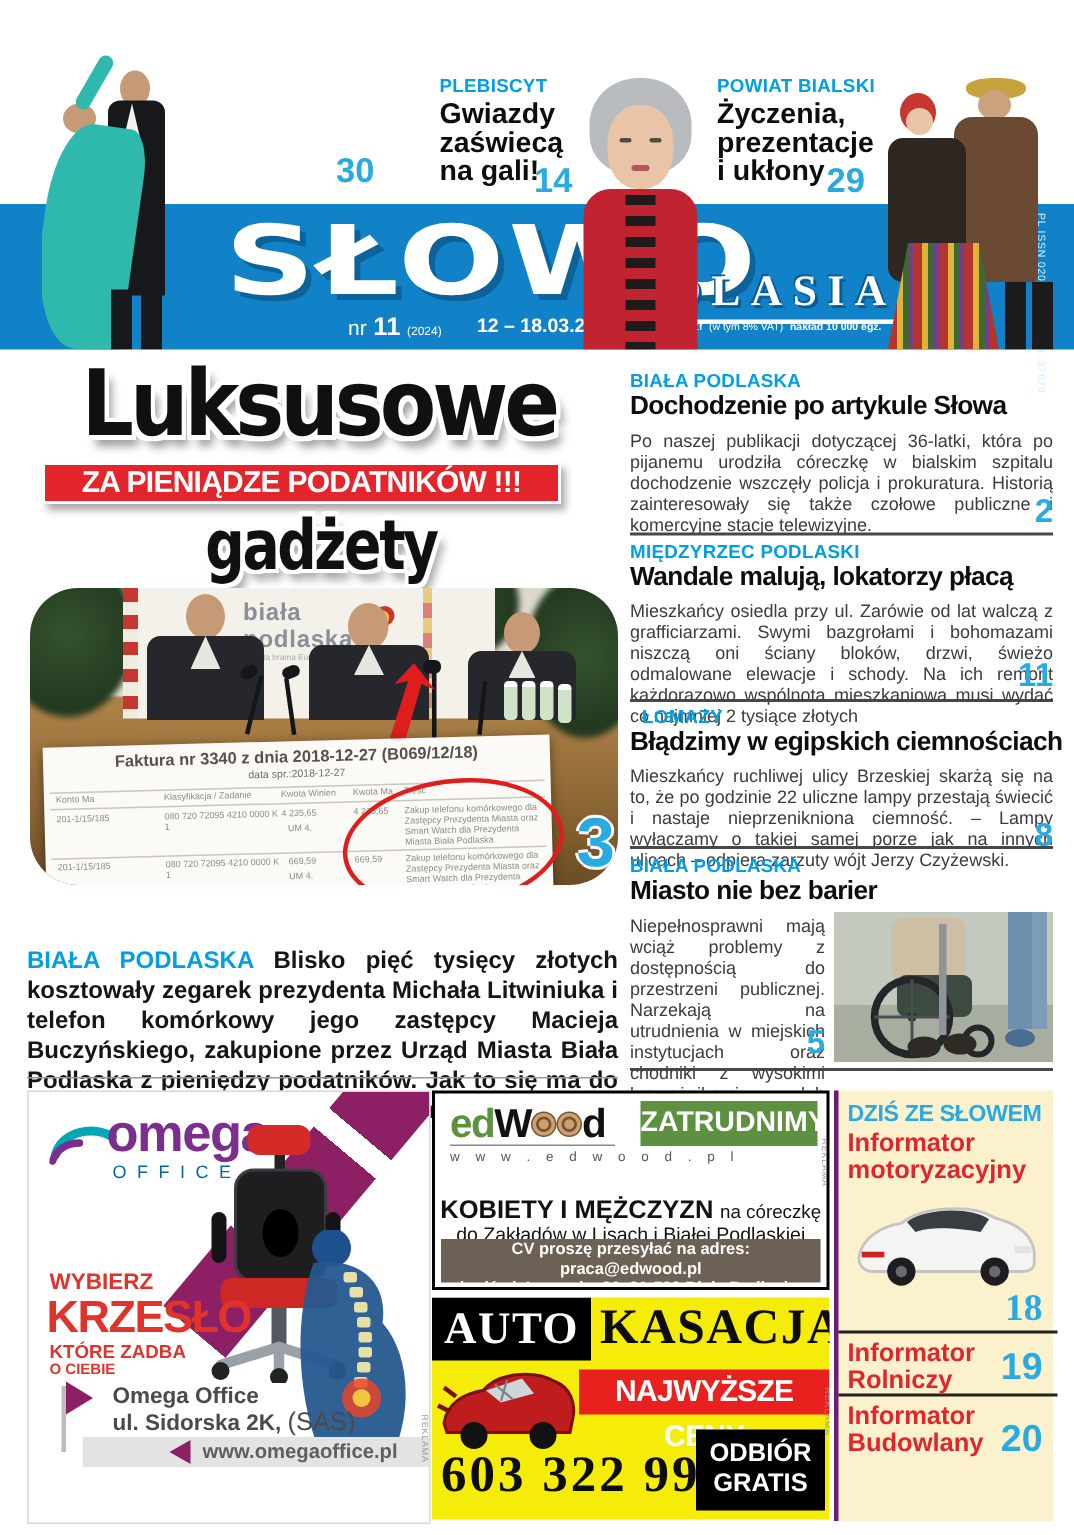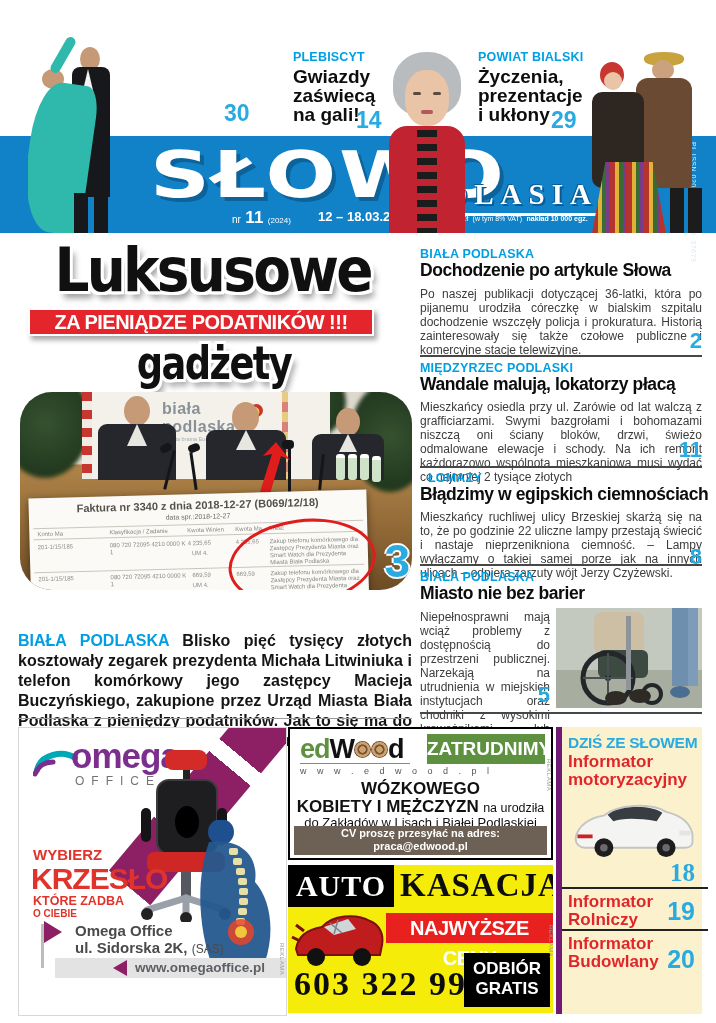--- a/index.html
+++ b/index.html
@@ -65,40 +65,40 @@
   .brief-head{font-weight:bold;font-size:17.5px;letter-spacing:-.4px;color:#0d0d0d;white-space:nowrap;}
   .brief-body{font-size:12px;line-height:14px;color:#3c3c3c;text-align:justify;}
   .brief-page{font-size:22px;font-weight:bold;color:#29abe2;text-align:right;}
   .divider{height:2px;background:#474747;}
   
   .ad-credit{font-size:6px;color:#9a9a9a;writing-mode:vertical-rl;letter-spacing:.5px;}
   .omega{left:18px;top:727px;width:267px;height:287px;background:#fff;border:1px solid #d8d8d8;overflow:hidden;}
   .omega-ribbon{right:-90px;top:18px;width:300px;height:54px;transform:rotate(-50deg);
     background:repeating-linear-gradient(90deg,#8d2064 0 70px,#fff 70px 86px);}
   .omega-brand{color:#7b2e8e;font-weight:bold;font-size:35px;letter-spacing:-1px;}
-  .omega-sub{color:#737373;font-size:12px;letter-spacing:7px;}
+  .omega-sub{color:#0369a1;font-size:12px;letter-spacing:7px;}
   .omega-red{color:#e0332b;font-weight:bold;}
   .omega-addr{color:#4a4a4a;font-weight:bold;font-size:15px;line-height:17px;}
   .omega-bar{background:#e3e3e3;}
   .flag{width:0;height:0;border-top:11px solid transparent;border-bottom:11px solid transparent;border-left:18px solid #8d2064;}
   .arrow-l{width:0;height:0;border-top:8px solid transparent;border-bottom:8px solid transparent;border-right:14px solid #8d2064;}
   .edwood{left:288px;top:727px;width:265px;height:133px;background:#fff;border:2px solid #000;box-sizing:border-box;overflow:hidden;}
   .ed-green{color:#5d9140;}
   .ed-logo{font-weight:bold;font-size:27px;letter-spacing:-1px;}
   .wood-o{display:inline-block;width:17px;height:17px;border-radius:50%;vertical-align:baseline;
     background:radial-gradient(circle,#caa271 0 25%,#7a5230 30% 40%,#caa271 45% 60%,#7a5230 65% 75%,#caa271 80% 100%);}
   .ed-url{font-size:9px;letter-spacing:4px;color:#555;}
   .ed-hire{background:#5d9140;color:#fff;font-weight:bold;font-size:19px;text-align:center;}
   .ed-cv{background:#6d6054;color:#fff;font-weight:bold;font-size:11px;line-height:13px;text-align:center;}
   .kasacja{left:288px;top:865px;width:265px;height:148px;background:#f6ec0a;overflow:hidden;}
   .stencil{font-family:"Liberation Serif",serif;font-weight:bold;letter-spacing:1px;}
   .kas-red{background:#e8201e;color:#fff;font-weight:bold;font-size:20px;text-align:center;letter-spacing:-.5px;}
   .kas-black{background:#000;color:#fff;font-weight:bold;font-size:17px;line-height:20px;text-align:center;}
   
-  .today{left:556px;top:727px;width:146px;height:287px;background:#fbf2cd;border-left:6px solid #701a75;box-sizing:border-box;}
+  .today{left:556px;top:727px;width:146px;height:287px;background:#fbf2cd;border-left:3px solid #701a75;box-sizing:border-box;}
   .today-title{color:#29abe2;font-weight:bold;font-size:15.5px;letter-spacing:-.3px;}
   .today-label{color:#e0262b;font-weight:bold;font-size:17px;line-height:18px;white-space:pre-line;}
   .today-page{color:#29abe2;font-weight:bold;font-size:25px;}
   .today-rule{height:2px;background:#222;}
 </style>
 </head>
 <body>
 
 <div class="page">
 
@@ -147,21 +147,21 @@
     <div class="abs" style="left:0px;top:40px;width:52px;height:96px;background:#2e2620;border-radius:10px;"></div>
     <div class="abs" style="left:0px;top:110px;width:74px;height:71px;background:repeating-linear-gradient(90deg,#b5342c 0 6px,#e0b23a 6px 10px,#3a6b35 10px 14px,#7a3b8a 14px 17px);clip-path:polygon(18% 0,82% 0,100% 100%,0 100%);"></div>
     <div class="abs" style="left:78px;top:136px;width:14px;height:45px;background:#1c1c1c;"></div>
     <div class="abs" style="left:96px;top:136px;width:14px;height:45px;background:#1c1c1c;"></div>
   </div>
 
   <div class="abs band"></div>
   <div class="abs logo-main">SŁOWO</div>
   <div class="abs logo-sub">PODLASIA</div>
   <div class="abs mh-small" style="left:232px;top:208px;">
-    <span style="font-size:10px;">nr</span>
+    <span style="font-size:14px;">nr</span>
     <span style="font-size:17px;font-weight:bold;">11</span>
     <span style="font-size:8px;">(2024)</span>
   </div>
   <div class="abs mh-small" style="left:318px;top:209px;font-weight:bold;font-size:13px;">12 – 18.03.2019 r.</div>
   <div class="abs mh-small" style="left:428px;top:207px;">
     <span style="font-size:15px;font-weight:bold;">2,90</span>
     <span style="font-size:9px;">zł</span>
     <span style="font-size:7px;">(w tym 8% VAT)</span>
     <span style="font-size:7px;font-weight:bold;">nakład 10 000 egz.</span>
   </div>
@@ -343,40 +343,39 @@
     </svg>
     <div class="abs omega-red" style="left:14px;top:118px;font-size:15px;">WYBIERZ</div>
     <div class="abs omega-red" style="left:12px;top:134px;font-size:30px;letter-spacing:-1px;">KRZESŁO</div>
     <div class="abs omega-red" style="left:14px;top:166px;font-size:12.5px;">KTÓRE ZADBA</div>
     <div class="abs omega-red" style="left:14px;top:180px;font-size:10px;">O CIEBIE</div>
     <div class="abs" style="left:22px;top:196px;width:3px;height:44px;background:#bdbdbd;"></div>
     <div class="abs flag" style="left:25px;top:193px;"></div>
     <div class="abs omega-addr" style="left:56px;top:194px;">
       <span>Omega Office</span><br>
       <span>ul. Sidorska 2K,</span>
-      <span style="font-weight:normal;font-size:12px;margin-top:36px;">(SAS)</span>
+      <span style="font-weight:normal;font-size:17px;margin-top:36px;">(SAS)</span>
     </div>
     <div class="abs omega-bar" style="left:36px;top:230px;width:231px;height:20px;">
       <div class="arrow-l" style="position:absolute;left:58px;top:2px;"></div>
       <div style="position:absolute;left:80px;top:2px;font-weight:bold;font-size:13.5px;color:#5c5f63;">www.omegaoffice.pl</div>
     </div>
     <div class="abs ad-credit" style="right:1px;bottom:40px;">REKLAMA</div>
   </div>
 
   <div class="abs edwood">
     <div class="abs ed-logo" style="left:10px;top:5px;">
       <span class="ed-green">ed</span><span>W</span><span class="wood-o"></span><span class="wood-o"></span><span>d</span>
     </div>
     <div class="abs" style="left:10px;top:34px;width:110px;height:1px;background:#888;"></div>
     <div class="abs ed-url" style="left:10px;top:37px;">w w w . e d w o o d . p l</div>
     <div class="abs ed-hire" style="right:6px;top:5px;width:118px;height:30px;line-height:30px;">ZATRUDNIMY</div>
-    <div class="abs" style="left:0;top:50px;width:261px;text-align:center;font-weight:bold;font-size:17px;">WÓZKOWEGO</div>
     <div class="abs" style="left:0;top:68px;width:261px;text-align:center;">
       <span style="font-weight:bold;font-size:17px;">KOBIETY I MĘŻCZYZN</span>
-      <span style="font-size:12.5px;">na urodziła</span>
+      <span style="font-size:12.5px;">na córeczkę</span>
     </div>
     <div class="abs" style="left:0;top:86px;width:261px;text-align:center;font-size:13px;">do Zakładów w Lisach i Białej Podlaskiej</div>
     <div class="abs ed-cv" style="left:4px;right:4px;bottom:3px;height:28px;padding-top:1px;">
       <span>CV proszę przesyłać na adres: praca@edwood.pl</span><br>
       <span>bądź ul. Łomaska 86, 21-500 Biała Podlaska</span>
     </div>
     <div class="abs ad-credit" style="right:-1px;top:30px;">REKLAMA</div>
   </div>
 
   <div class="abs kasacja">

